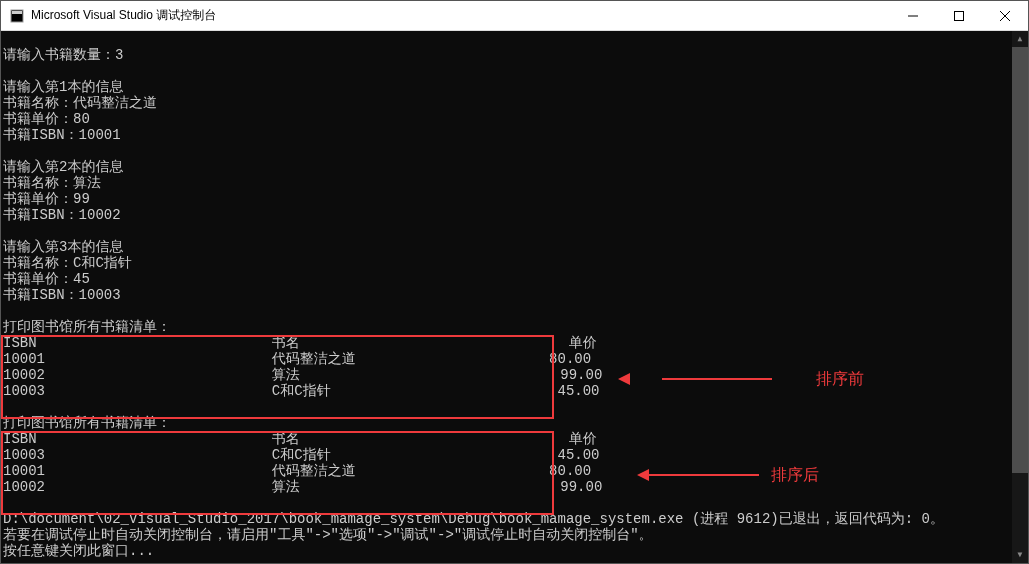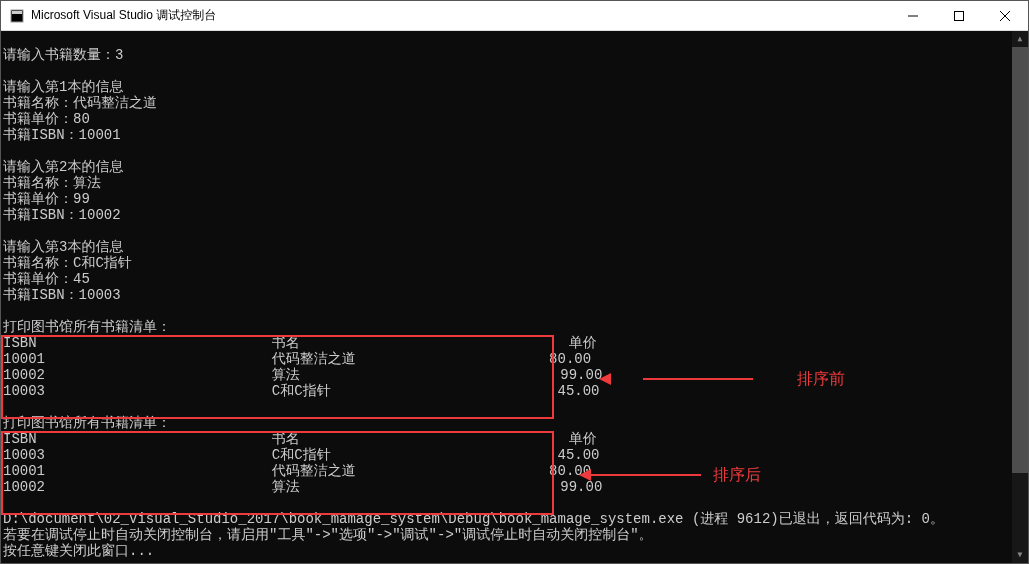--- a/index.html
+++ b/index.html
@@ -195,27 +195,27 @@
 10002                           算法                               99.00
 
 D:\document\02_Visual_Studio_2017\book_mamage_system\Debug\book_mamage_system.exe (进程 9612)已退出，返回代码为: 0。
 若要在调试停止时自动关闭控制台，请启用"工具"-&gt;"选项"-&gt;"调试"-&gt;"调试停止时自动关闭控制台"。
 按任意键关闭此窗口...</pre>
     </div>
 
     <div class="red-box" style="left:0px; top:304px; width:553px; height:84px;"></div>
     <div class="red-box" style="left:0px; top:400px; width:553px; height:84px;"></div>
 
-    <div class="arrow-annotation" style="left:598px; top:340px;gap:32px;">
+    <div class="arrow-annotation" style="left:617px; top:340px;gap:32px;">
       <div class="arrow-head"></div>
       <div class="arrow-line"></div>
       <span class="arrow-label">排序前</span>
     </div>
 
-    <div class="arrow-annotation" style="left:578px; top:436px;justify-content:space-between;">
+    <div class="arrow-annotation" style="left:636px; top:436px;justify-content:space-between;">
       <div class="arrow-head"></div>
       <div class="arrow-line"></div>
       <span class="arrow-label">排序后</span>
     </div>
 
     <div class="scrollbar">
       <div class="scrollbar-arrow top">▲</div>
       <div class="scrollbar-thumb" style="top:16px;"></div>
       <div class="scrollbar-arrow bottom">▼</div>
     </div>

